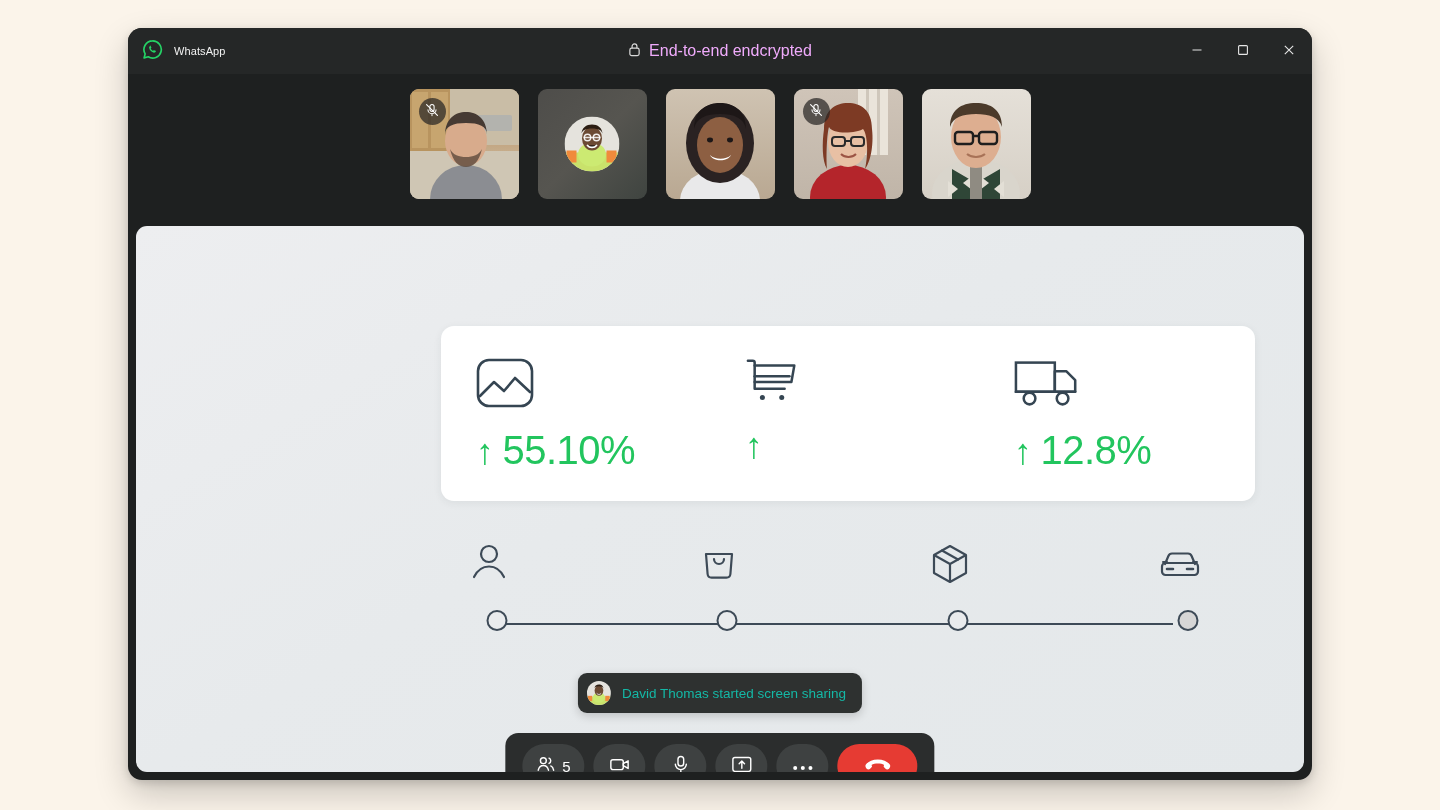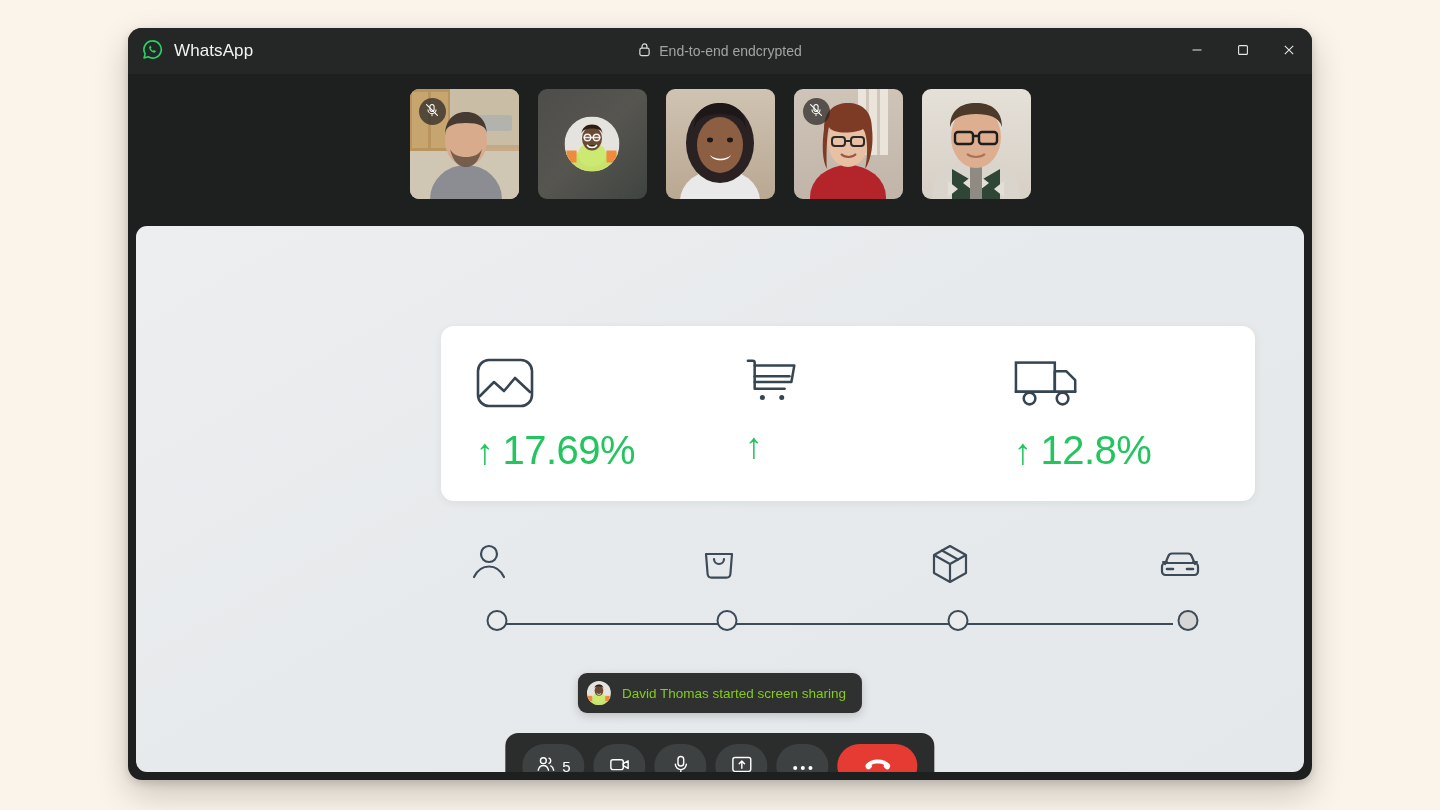--- a/index.html
+++ b/index.html
@@ -22,28 +22,28 @@
   }
 
   
   .titlebar {
     position: relative;
     height: 46px;
     background: #252727;
     display: flex; align-items: center;
   }
   .brand { display: flex; align-items: center; gap: 11px; padding-left: 14px; }
-  .brand-label { color: #f2f2f2; font-size: 17px; letter-spacing: .1px; }
+  .brand-label { color: #f2f2f2; font-size: 11px; letter-spacing: .1px; }
 
   .titlebar-center {
     position: absolute; left: 0; right: 0; top: 0; bottom: 0;
     display: flex; align-items: center; justify-content: center;
     gap: 8px; pointer-events: none;
   }
-  .e2e-label { color: #a3a3a3; font-size: 14px; }
+  .e2e-label { color: #f0abfc; font-size: 16px; }
 
   .win-controls {
     position: absolute; right: 0; top: 0; height: 46px;
     display: flex; align-items: stretch;
   }
   .win-btn {
     width: 46px; display: flex; align-items: center; justify-content: center;
     cursor: default;
   }
 
@@ -135,21 +135,21 @@
     height: 40px;
     background: #2e3130;
     border-radius: 9px;
     display: flex; align-items: center; gap: 11px;
     padding: 0 16px 0 9px;
     box-shadow: 0 3px 10px rgba(0,0,0,.18);
   }
   .toast-avatar {
     width: 24px; height: 24px; border-radius: 50%; overflow: hidden; flex: none;
   }
-  .toast-text { color: #84cc16; font-size: 13.5px; white-space: nowrap; }
+  .toast-text { color: #14b8a6; font-size: 13.5px; white-space: nowrap; }
 
   
   .controlbar {
     position: absolute;
     left: 50%; transform: translateX(-50%);
     top: 507px;
     height: 66px;
     background: #2b2d2d;
     border-radius: 13px;
     display: flex; align-items: center; gap: 9px;
@@ -332,21 +332,21 @@
 
       <div class="metric">
         <div class="metric-icon">
           <svg width="58" height="58" viewBox="0 0 58 58" fill="none">
             <rect x="2" y="6" width="54" height="46" rx="11" stroke="#354552" stroke-width="2.6"></rect>
             <path d="M4 42l14-14 10 9 11-13 15 14" stroke="#354552" stroke-width="2.6" stroke-linecap="round" stroke-linejoin="round"></path>
           </svg>
         </div>
         <div class="metric-value">
           <span class="metric-arrow">↑</span>
-          <span>17.69%</span>
+          <span>55.10%</span>
         </div>
       </div>
 
       <div class="metric" style="padding-left:28px">
         <div class="metric-icon">
           <svg width="58" height="58" viewBox="0 0 60 58" fill="none">
             <path d="M3 6h5a2 2 0 0 1 2 2v27h31" stroke="#354552" stroke-width="2.6" stroke-linecap="round" stroke-linejoin="round"></path>
             <path d="M10 11h41l-3 17H10" stroke="#354552" stroke-width="2.6" stroke-linecap="round" stroke-linejoin="round"></path>
             <path d="M10 22h36" stroke="#354552" stroke-width="2.6" stroke-linecap="round"></path>
             <circle cx="18" cy="44" r="2.6" fill="#354552"></circle>

